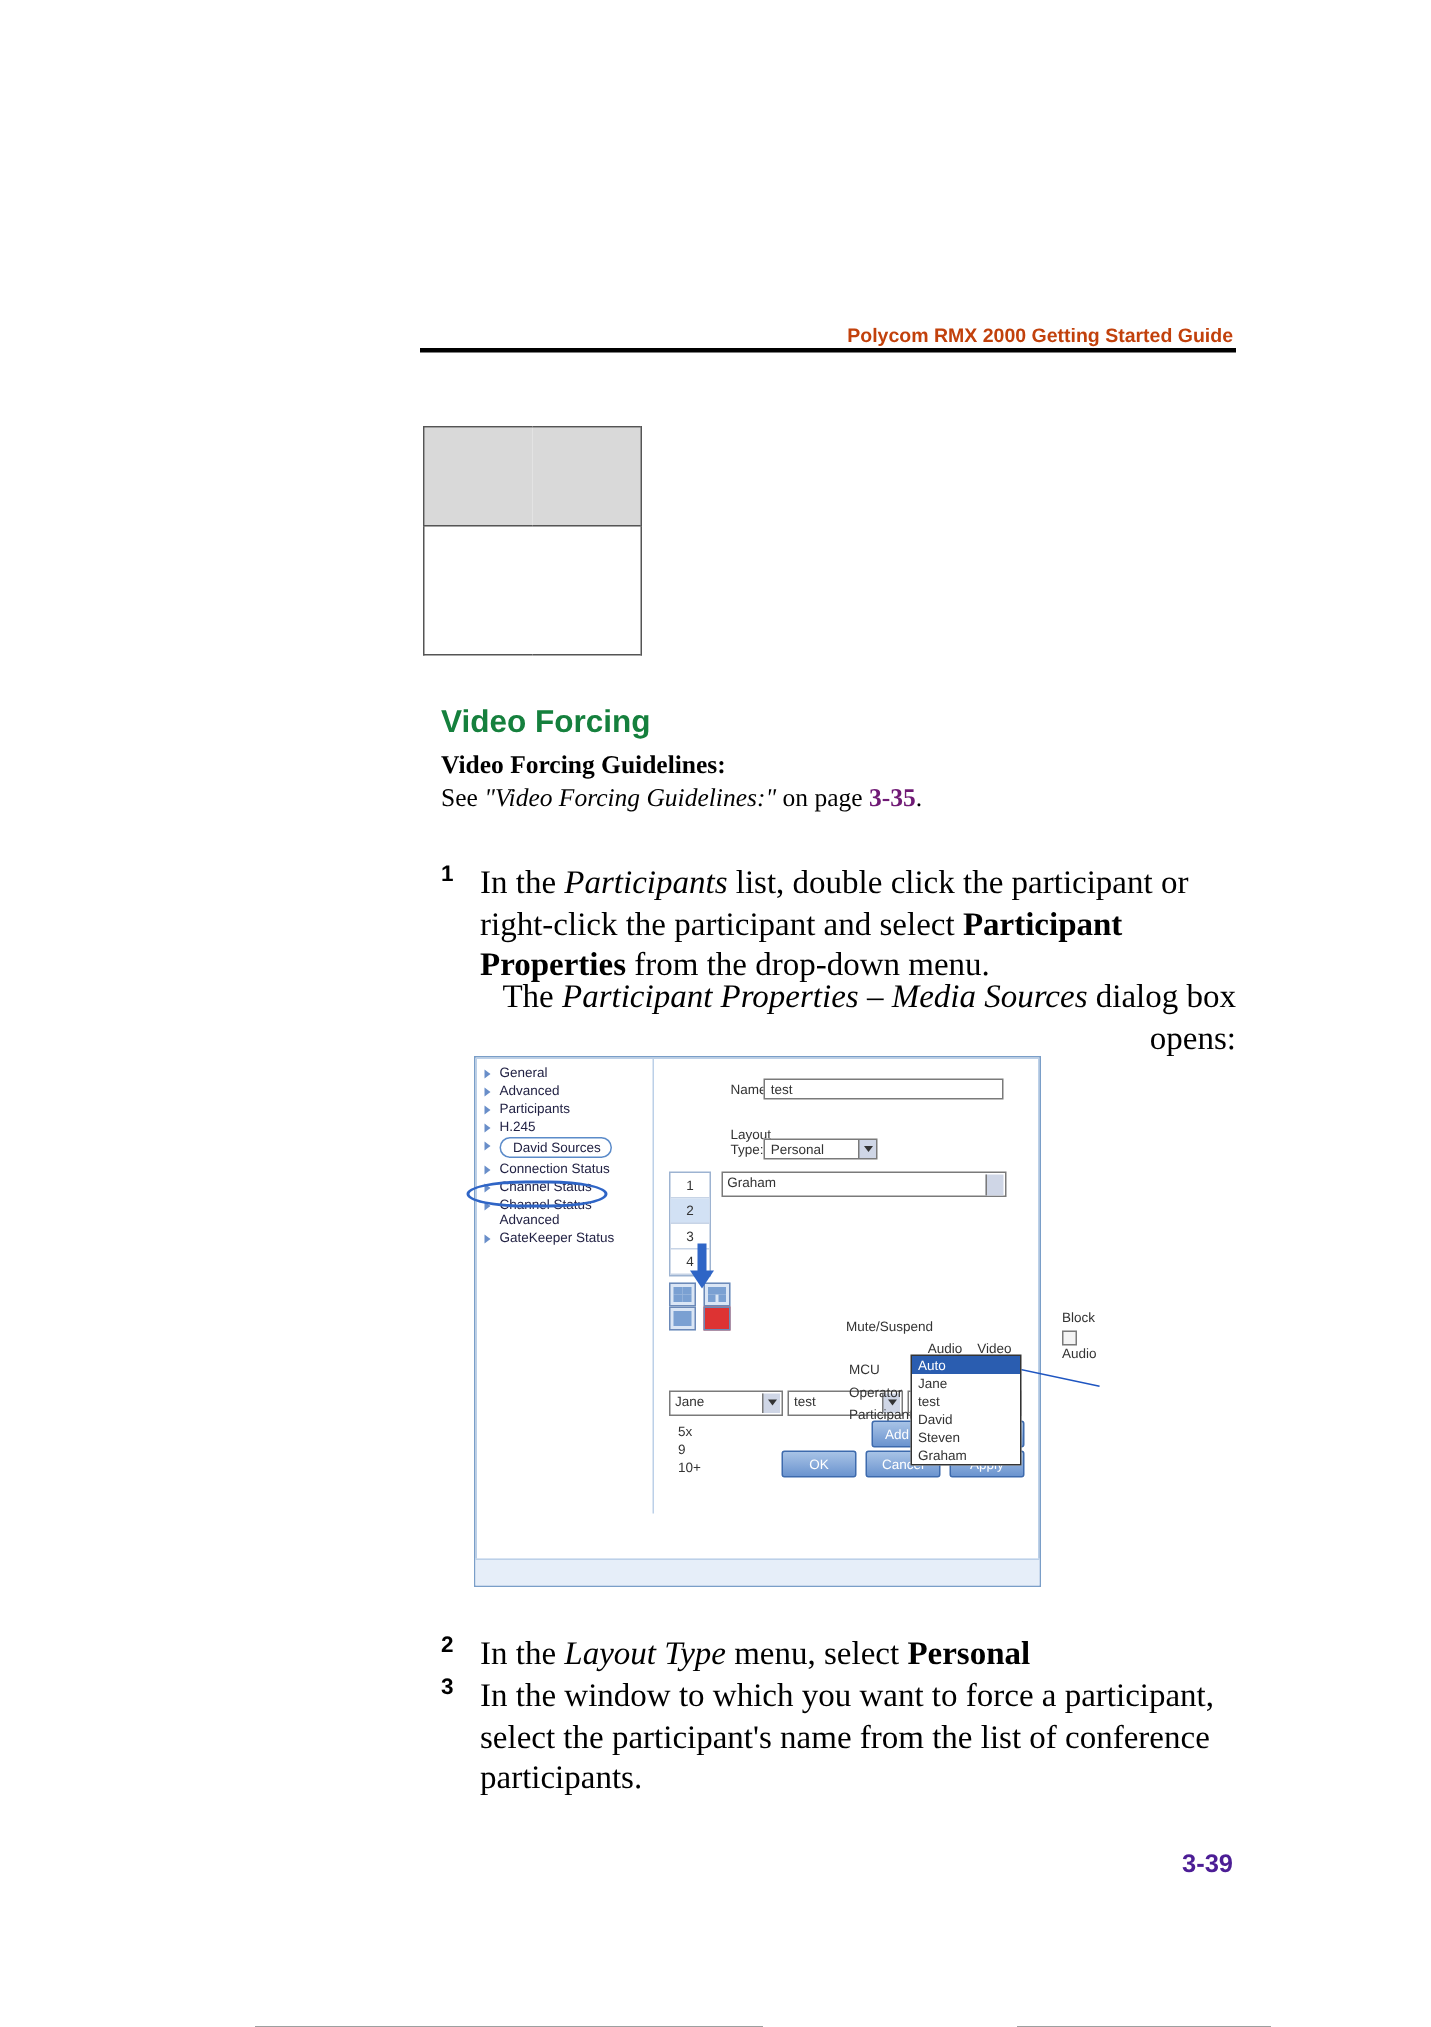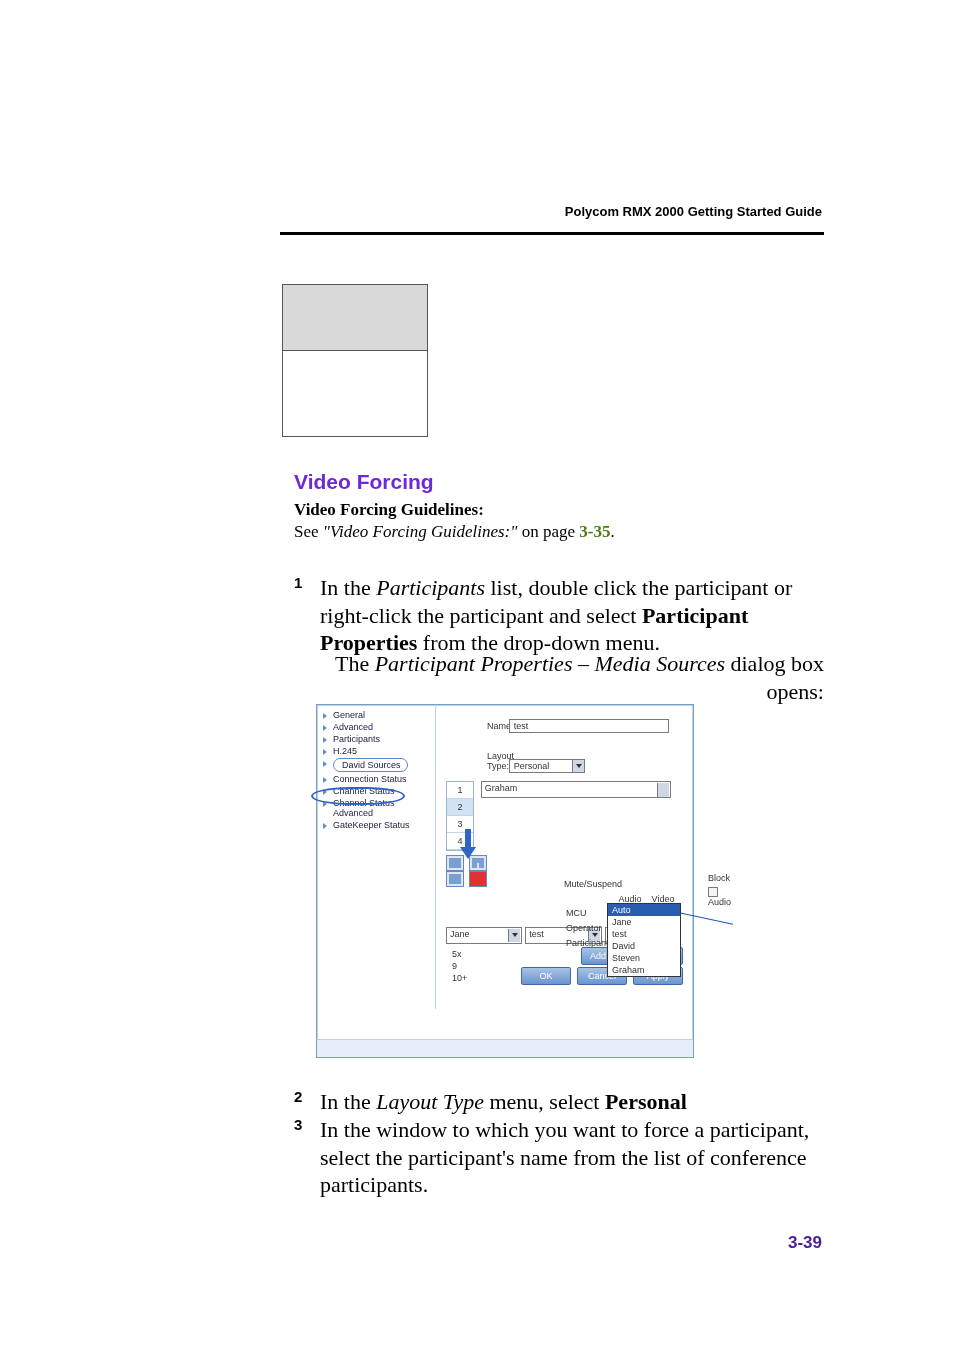--- a/index.html
+++ b/index.html
@@ -1,31 +1,31 @@
 <!DOCTYPE html>
 <html><head>
 <meta charset="utf-8">
 <style>
   * { box-sizing: border-box; margin: 0; padding: 0; }
   html, body { width: 954px; height: 1351px; background: #525659; font-family: "Times New Roman", serif; }
   .page { position: relative; width: 954px; height: 1351px; background: #fff; }
   .header-line { position: absolute; top: 232px; left: 280px; right: 130px; height: 3px; background: #000; }
-  .header-title { position: absolute; top: 204px; right: 132px; font-family: Helvetica, Arial, sans-serif; font-size: 13px; font-weight: bold; color: #000000; }
+  .header-title { position: absolute; top: 216px; right: 132px; font-family: Helvetica, Arial, sans-serif; font-size: 13px; font-weight: bold; color: #c2410c; }
   .table { position: absolute; top: 284px; left: 282px; right: 132px; border-collapse: collapse; }
   .table td { border-top: 1px solid #555; border-bottom: 1px solid #555; padding: 0; }
   .table tr:first-child td { height: 66px; background: #d9d9d9; }
   .table tr:last-child td { height: 86px; background: #fff; }
   .table td.c1 { width: 72px; border-left: 1px solid #555; }
   .table td.c2 { width: 72px; }
   .table td.c3 { border-right: 1px solid #555; }
-  .h2 { position: absolute; left: 294px; font-family: Helvetica, Arial, sans-serif; font-size: 21px; font-weight: bold; color: #6d28d9; top: 470px; }
+  .h2 { position: absolute; left: 294px; font-family: Helvetica, Arial, sans-serif; font-size: 21px; font-weight: bold; color: #15803d; top: 470px; }
   .bold-line { position: absolute; left: 294px; font-family: "Times New Roman", serif; font-size: 17px; font-weight: bold; color: #000; }
   .body-line { position: absolute; left: 294px; font-family: "Times New Roman", serif; font-size: 17px; color: #000; }
   .body-line2 { position: absolute; left: 320px; font-family: "Times New Roman", serif; font-size: 22px; color: #000; right: 130px; line-height: 1.25; }
-  a.pg { color: #4d7c0f; text-decoration: none; }
+  a.pg { color: #701a75; text-decoration: none; }
   .num { position: absolute; left: 294px; font-family: Helvetica, Arial, sans-serif; font-size: 15px; font-weight: bold; color: #000; }
   .footer-pg { position: absolute; right: 132px; bottom: 98px; font-family: Helvetica, Arial, sans-serif; font-size: 17px; font-weight: bold; color: #4c1d95; }
   
   .shot { position: absolute; left: 316px; top: 704px; width: 378px; height: 354px; background: #fff; border: 1px solid #7a9ec8; box-shadow: 0 0 0 1px #bcd0e8 inset; font-family: Tahoma, Arial, sans-serif; font-size: 10px; color: #333; }
   .shot .titlebar { height: 18px; background: linear-gradient(#5b7fbf,#7ca1d8); color: #fff; font-size: 9px; padding-left: 6px; line-height: 18px; }
   .shot .titlebar .x { float: right; width: 14px; height: 14px; margin: 2px 4px 0 0; background: linear-gradient(#c33,#a00); border: 1px solid #800; color:#fff; text-align:center; line-height:12px; font-size:9px; }
   .shot .body { display:flex; height: calc(100% - 48px); }
   .shot .nav { width: 118px; padding: 4px 0 0 4px; }
   .shot .nav .item { padding: 1px 0 1px 12px; color: #224; font-size: 9px; position: relative; }
   .shot .nav .item::before { content: ""; position: absolute; left: 2px; top: 4px; width: 0; height: 0; border-left: 4px solid #698ec9; border-top: 3px solid transparent; border-bottom: 3px solid transparent; }

